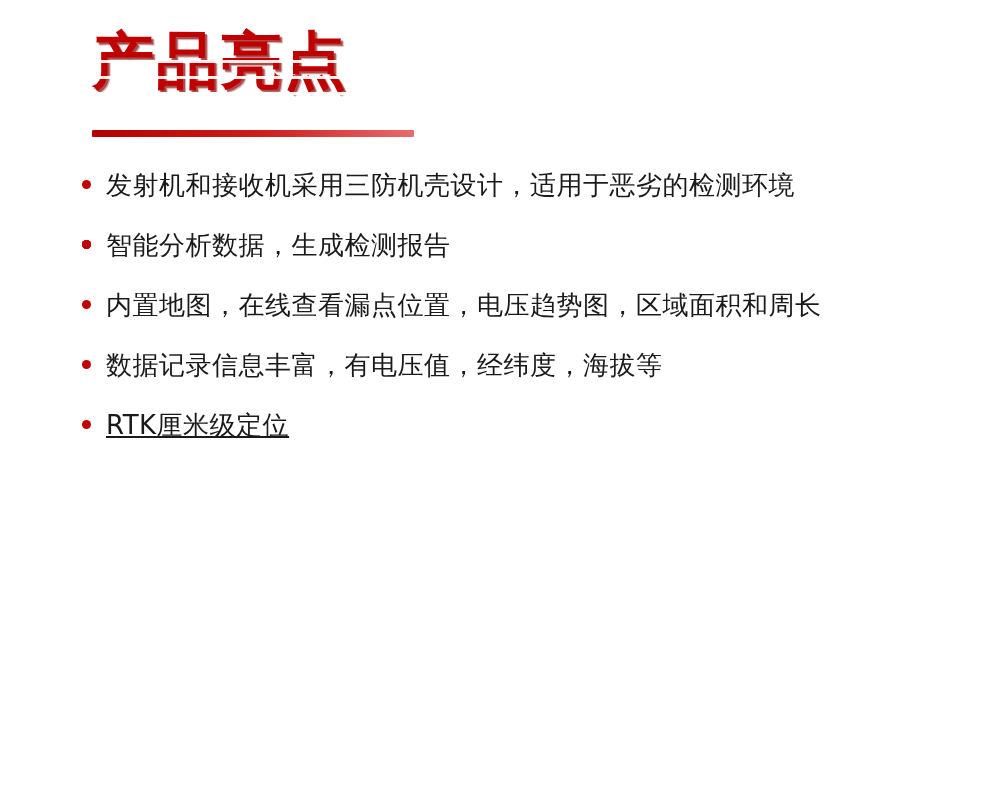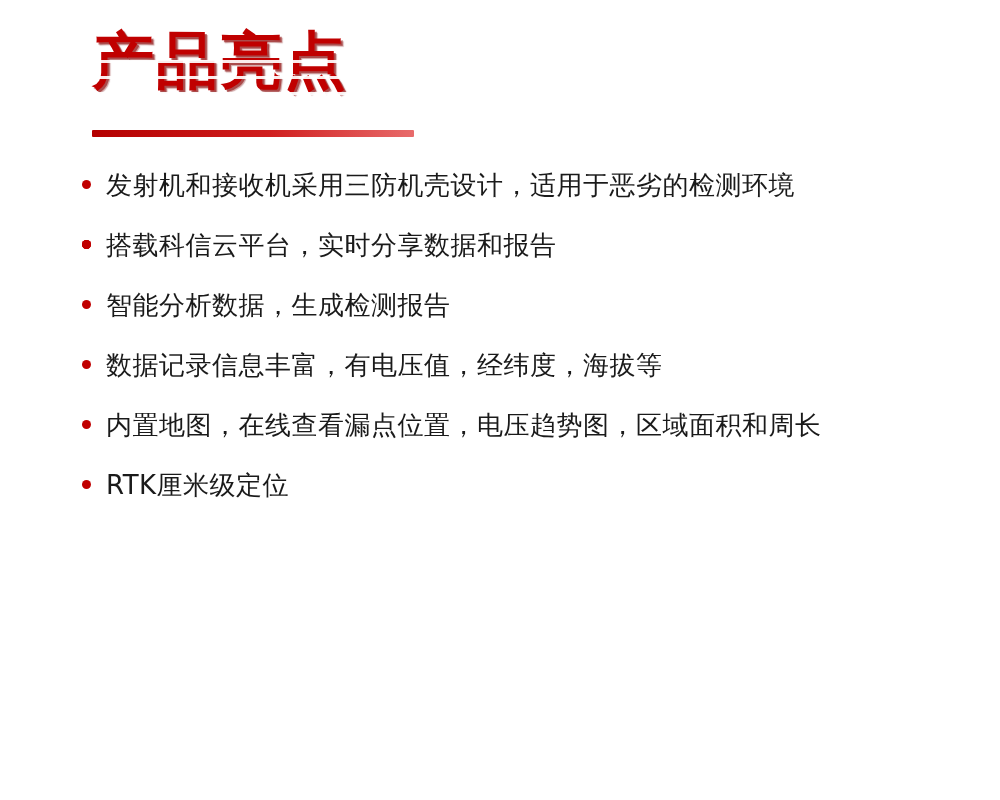--- a/index.html
+++ b/index.html
@@ -93,20 +93,21 @@
     font-family: "DejaVu Sans", "Liberation Sans", sans-serif;
     font-size: 26px;
     line-height: 34px;
     color: #1a1a1a;
     letter-spacing: 0.5px;
     white-space: nowrap;
   }
 
   .bullet-item:last-child {
     margin-bottom: 0;
+    text-decoration: underline;
   }
 
   .bullet-dot {
     position: absolute;
     left: 4px;
     top: 12px;
     width: 9px;
     height: 9px;
     border-radius: 50%;
     background: #c00000;
@@ -134,33 +135,29 @@
       <span>发射机和接收机采用三防机壳设计，适用于恶劣的检测环境</span>
     </li>
     <li class="bullet-item">
       <span class="bullet-dot"></span>
     </li>
     <li class="bullet-item">
       <span class="bullet-dot"></span>
     </li>
     <li class="bullet-item">
       <span class="bullet-dot"></span>
-      <span>搭载科信云平台，实时分享数据和报告</span>
-    </li>
-    <li class="bullet-item">
-      <span class="bullet-dot"></span>
       <span>智能分析数据，生成检测报告</span>
     </li>
     <li class="bullet-item">
       <span class="bullet-dot"></span>
-      <span>数据记录信息丰富，有电压值，经纬度，海拔等</span>
+      <span>内置地图，在线查看漏点位置，电压趋势图，区域面积和周长</span>
     </li>
     <li class="bullet-item">
       <span class="bullet-dot"></span>
-      <span>内置地图，在线查看漏点位置，电压趋势图，区域面积和周长</span>
+      <span>数据记录信息丰富，有电压值，经纬度，海拔等</span>
     </li>
     <li class="bullet-item">
       <span class="bullet-dot"></span>
       <span>RTK厘米级定位</span>
     </li>
   </ul>
 
 </div>
 
 </body></html>

